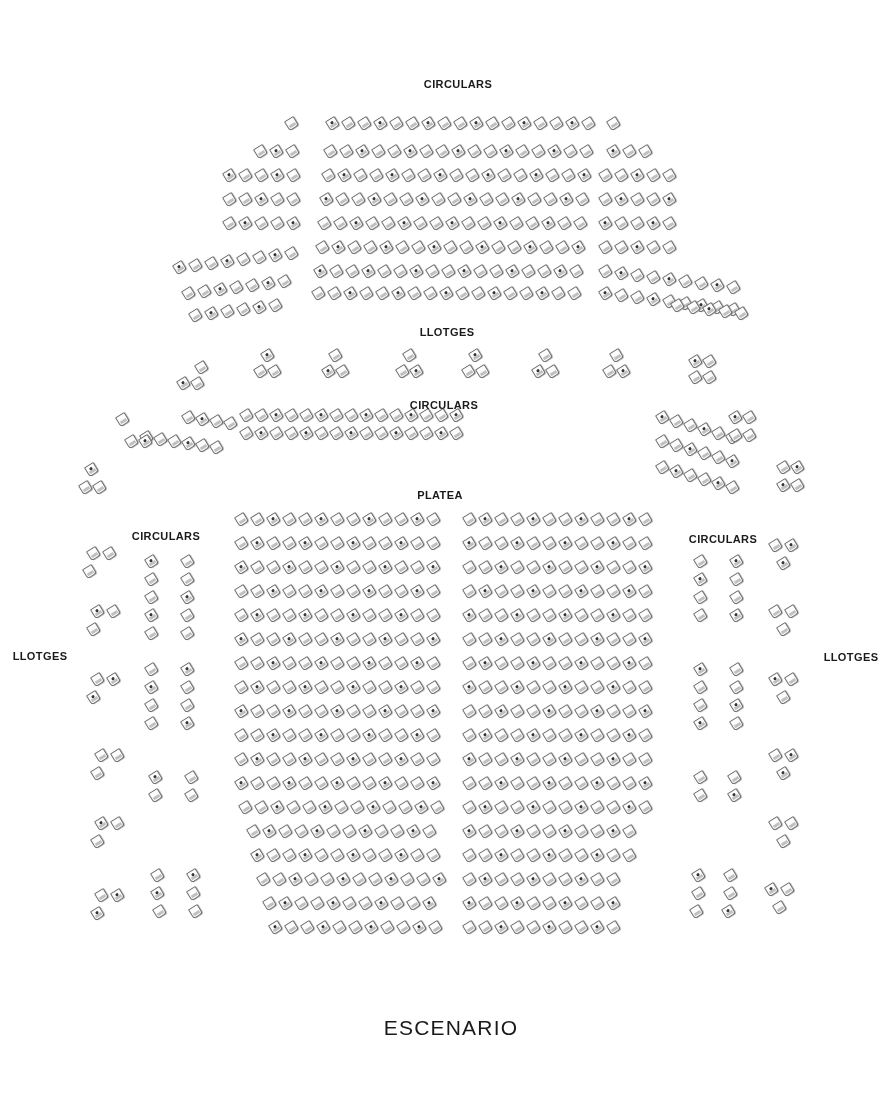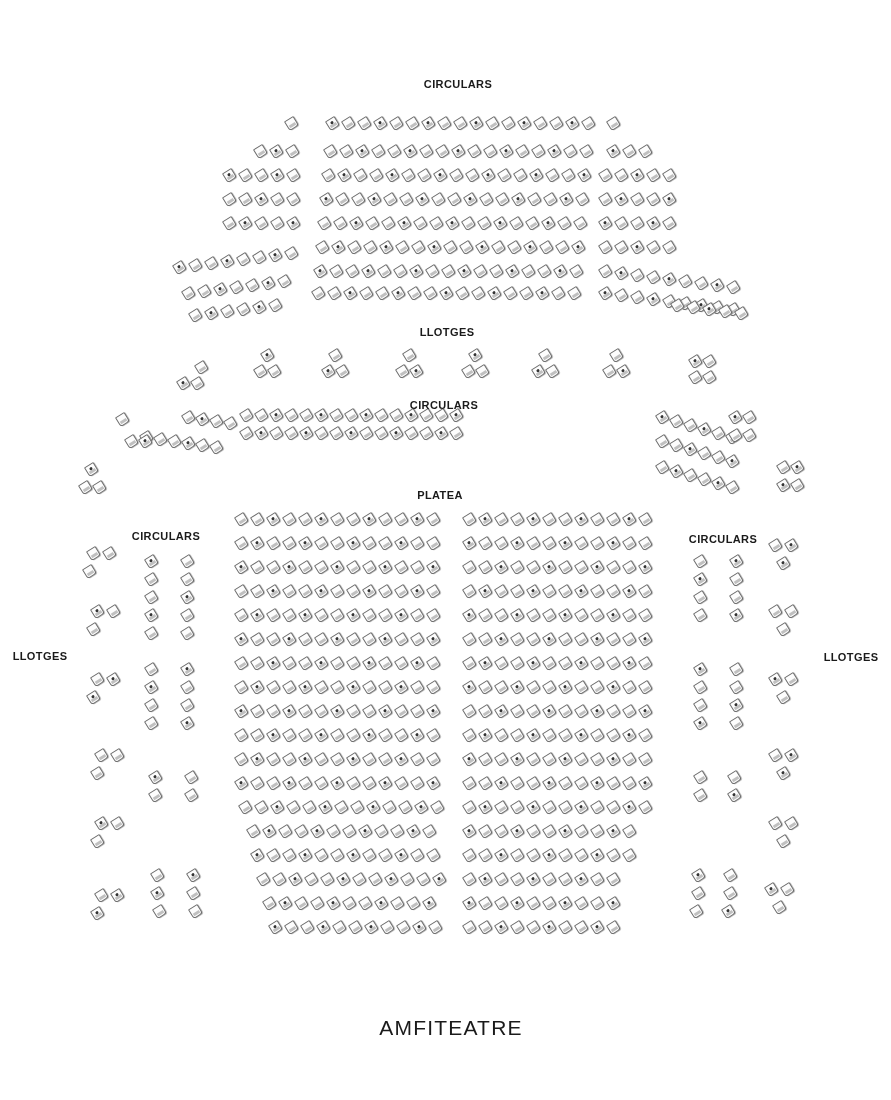--- a/index.html
+++ b/index.html
@@ -950,14 +950,14 @@
       <div class="seat" style="left: 774px; top: 902px; transform: rotate(-32deg);"></div>
     </div>
     <div class="section-label" style="left: 458px; top: 78px; font-size: 11px;">CIRCULARS</div>
     <div class="section-label" style="left: 447px; top: 326px; font-size: 11px;">LLOTGES</div>
     <div class="section-label" style="left: 444px; top: 399px; font-size: 11px;">CIRCULARS</div>
     <div class="section-label" style="left: 440px; top: 489px; font-size: 11px;">PLATEA</div>
     <div class="section-label" style="left: 166px; top: 530px; font-size: 11px;">CIRCULARS</div>
     <div class="section-label" style="left: 723px; top: 533px; font-size: 11px;">CIRCULARS</div>
     <div class="section-label" style="left: 40px; top: 650px; font-size: 11px;">LLOTGES</div>
     <div class="section-label" style="left: 851px; top: 651px; font-size: 11px;">LLOTGES</div>
-    <div class="stage-label" style="left: 451px; top: 1016px;">AMFITEATRE</div>
+    <div class="stage-label" style="left: 451px; top: 1016px;">ESCENARIO</div>
   </div>
 
 </body></html>

